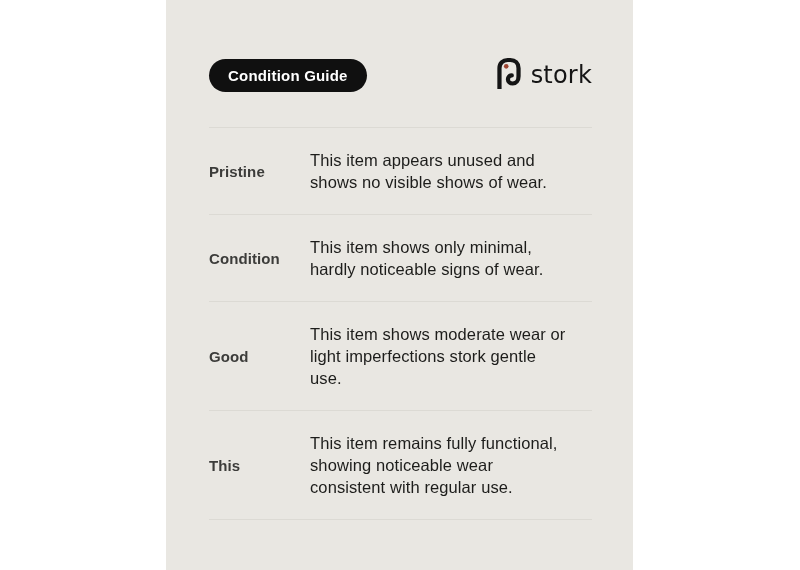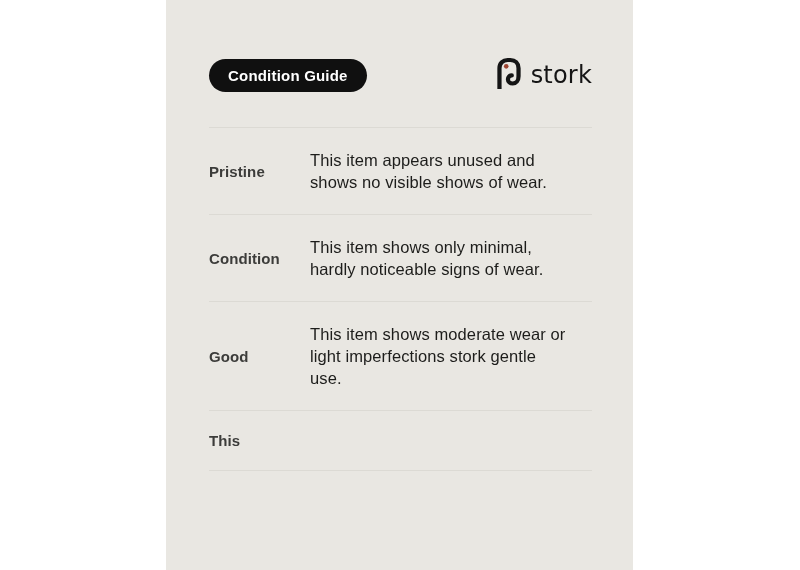--- a/index.html
+++ b/index.html
@@ -117,19 +117,22 @@
 
         <div class="row">
           <div class="row-label">Good</div>
           <div class="row-desc">This item shows moderate wear or
 light imperfections stork gentle
 use.</div>
         </div>
 
         <div class="row">
           <div class="row-label">This</div>
+          <div class="row-desc">This item remains fully functional,
+showing noticeable wear
+consistent with regular use.</div>
         </div>
 
       </div>
 
     </div>
   </div>
 </div>
 
 </body></html>

